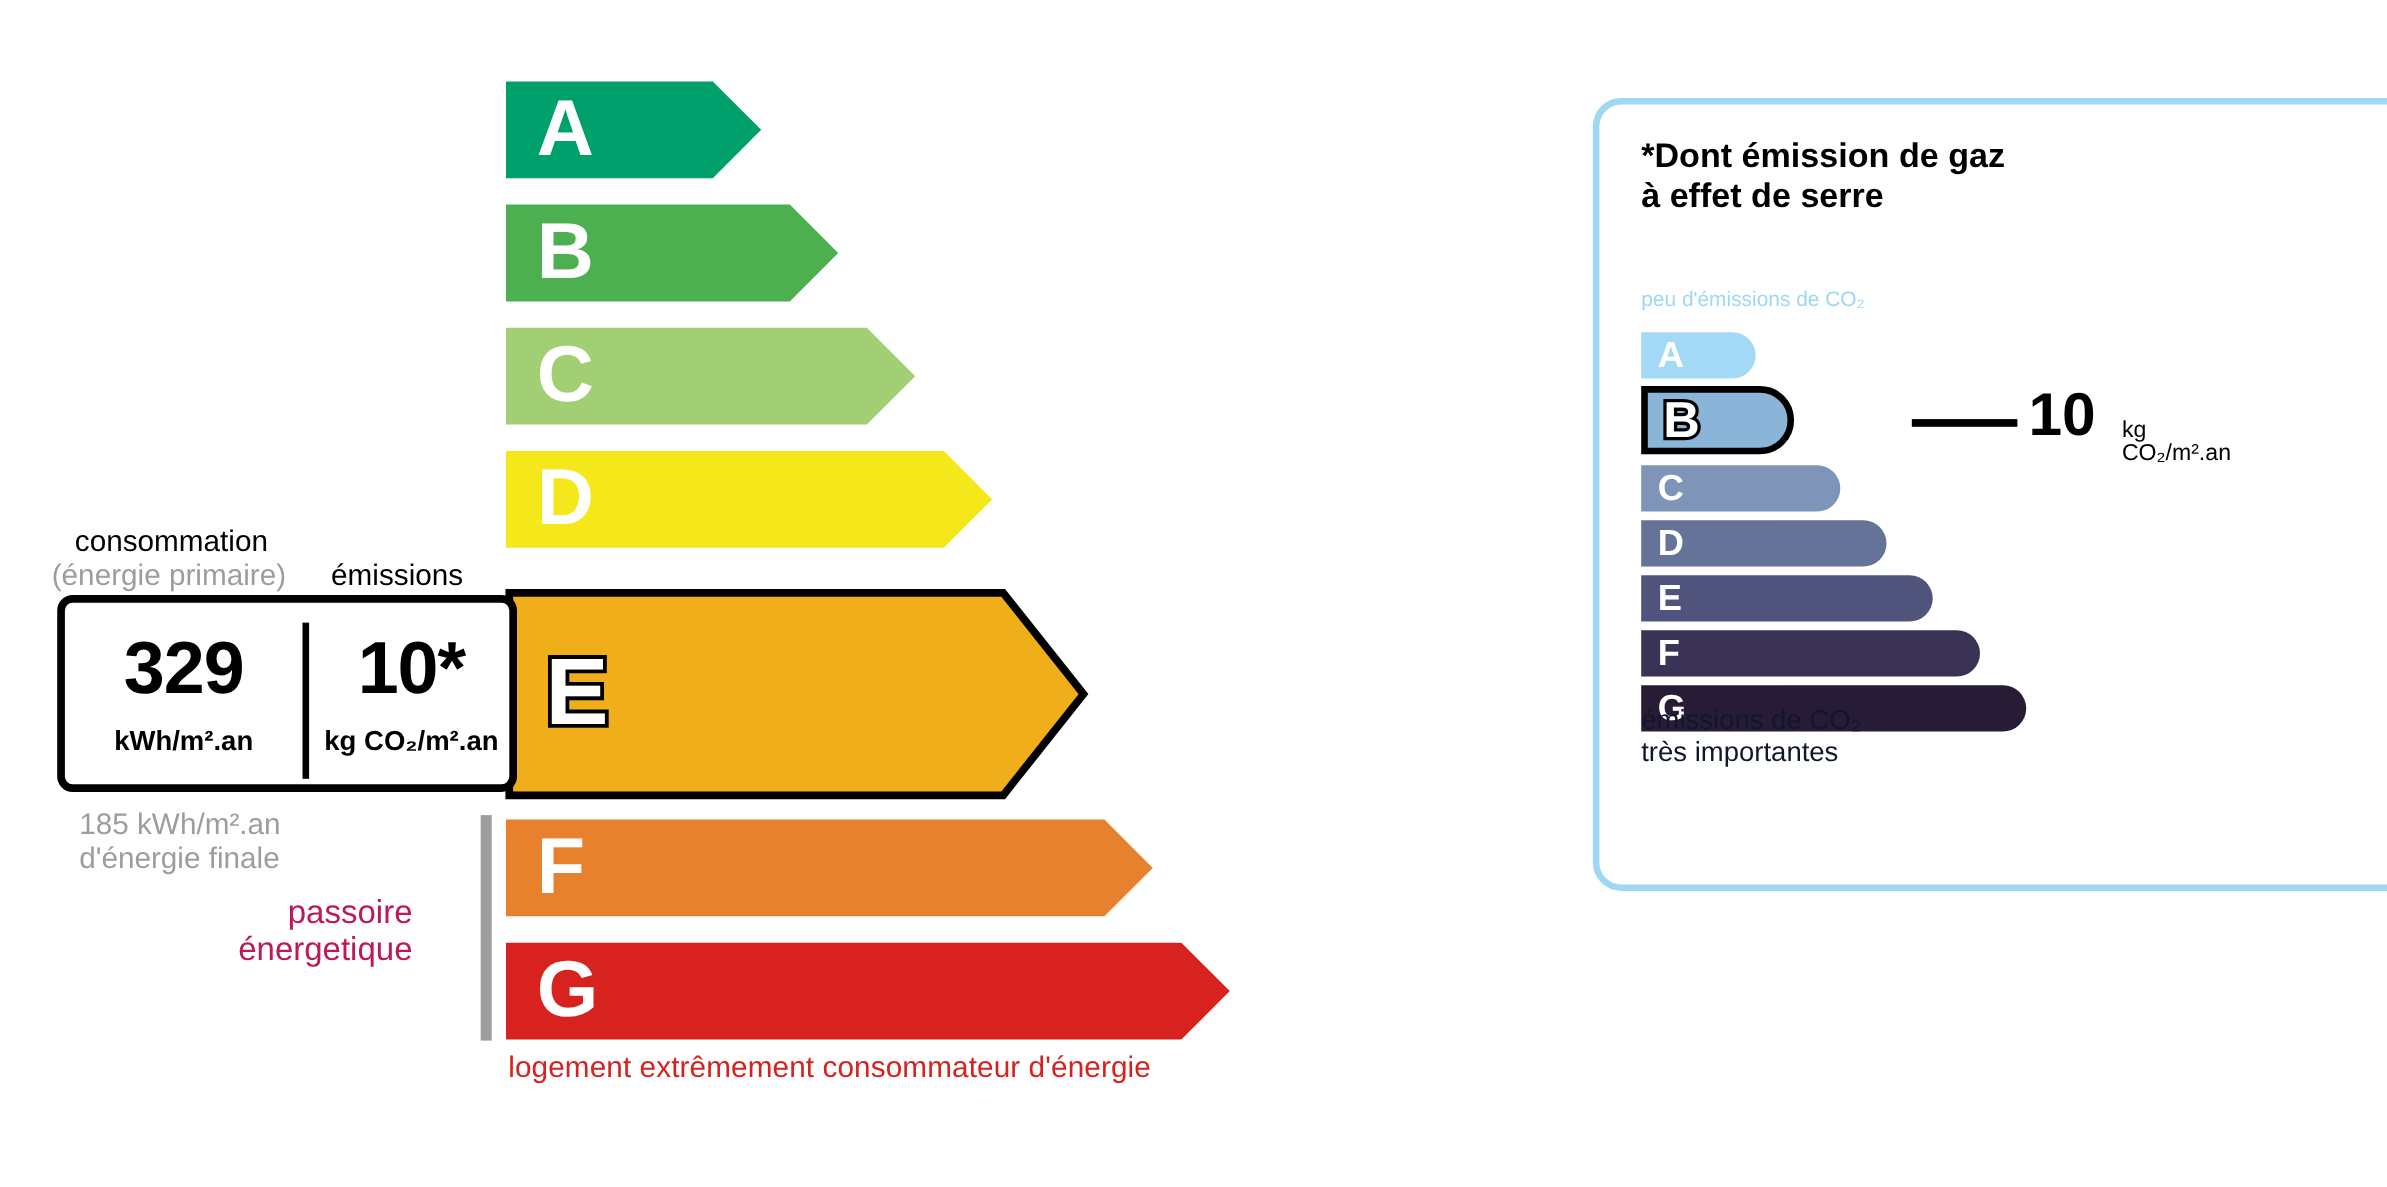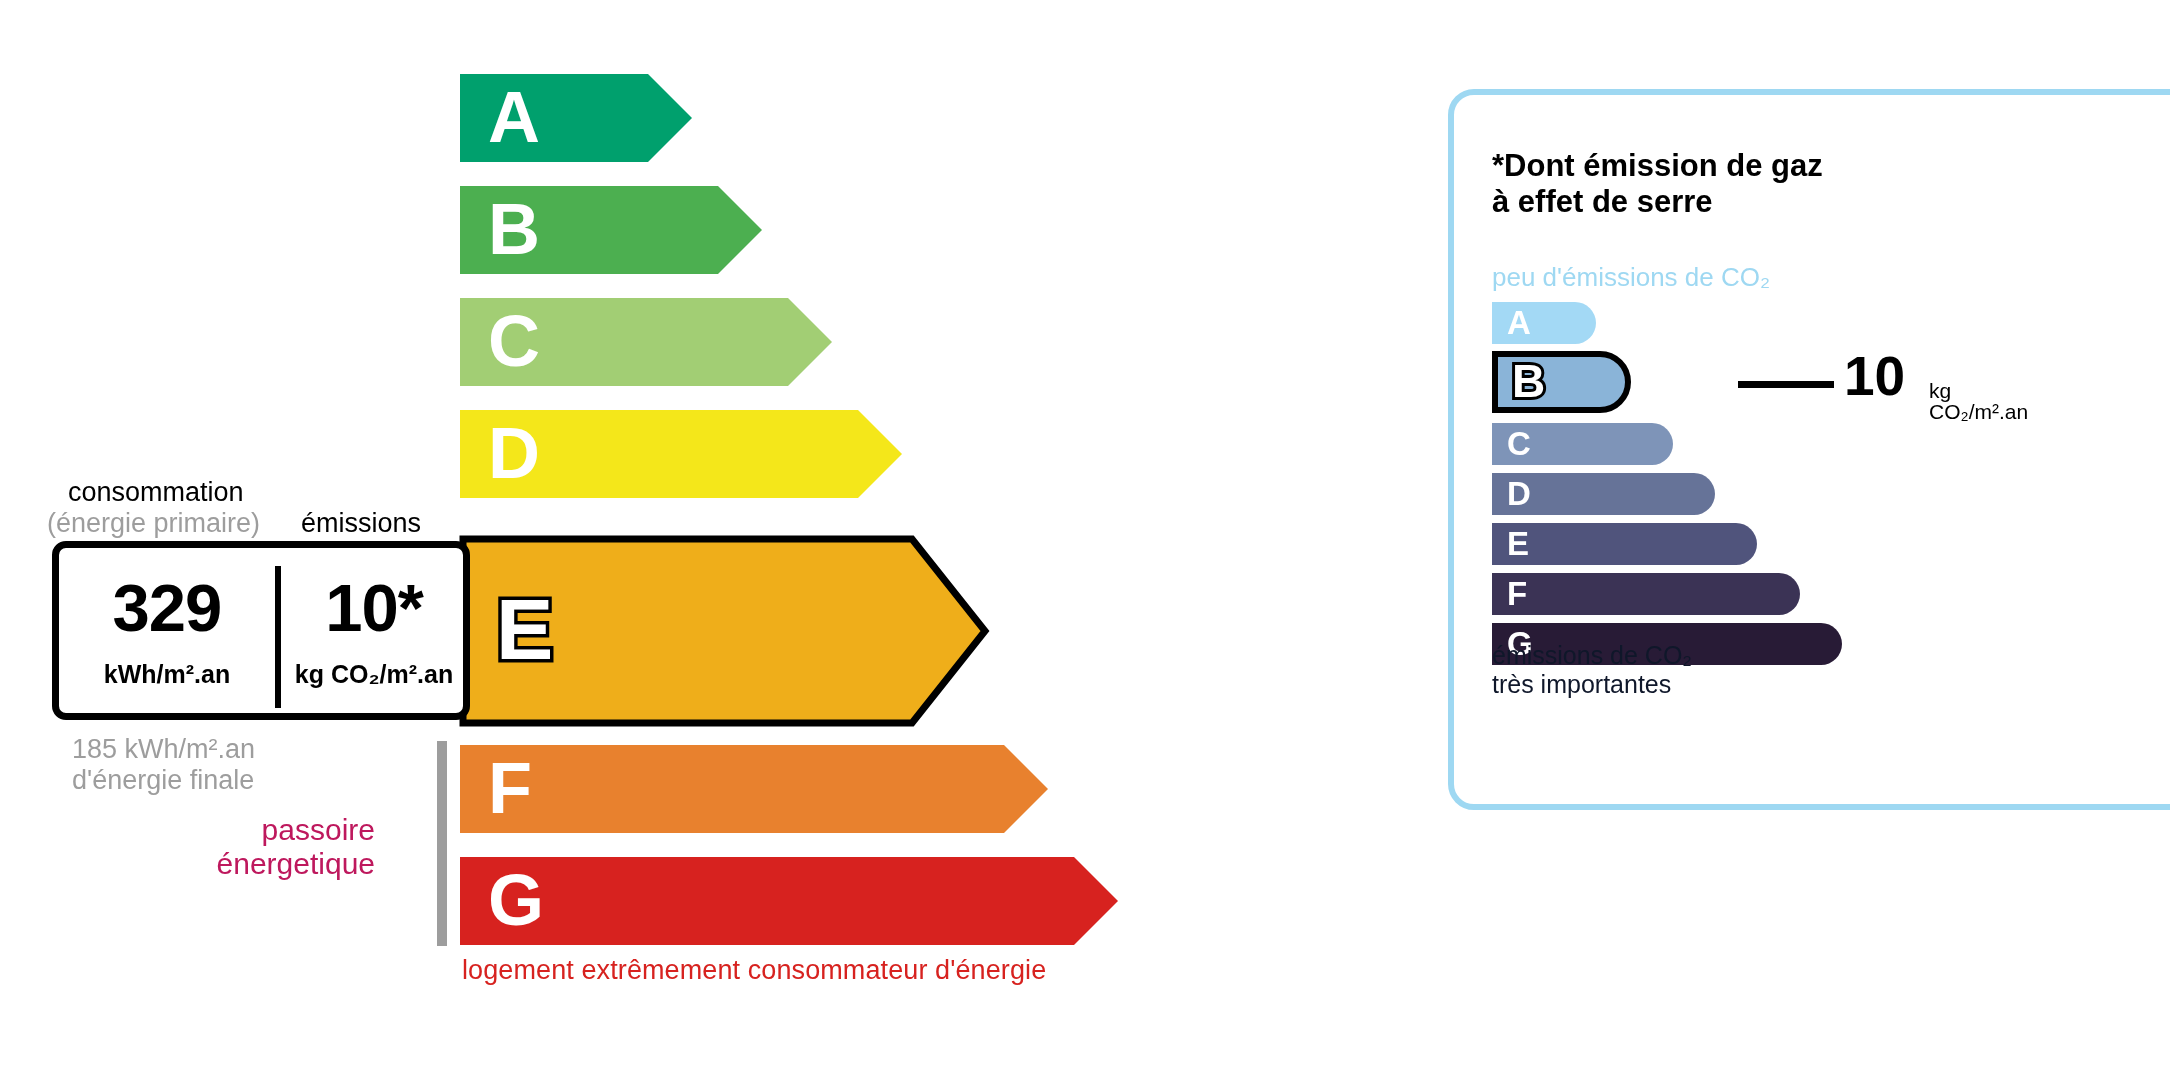--- a/index.html
+++ b/index.html
@@ -41,22 +41,22 @@
   .lbl-emissions{position:absolute;left:301px;top:508px;font-size:27px;color:#000;}
   .lbl-finale{position:absolute;left:72px;top:734px;font-size:27px;color:#9d9d9d;line-height:1.14;}
   .lbl-passoire{position:absolute;left:190px;top:813px;width:185px;text-align:right;
                 font-size:30px;color:#be185d;line-height:1.14;}
   #passoire-bar{position:absolute;left:437px;top:741px;width:10px;height:205px;background:#9d9d9d;}
 
   
   #co2-panel{position:absolute;left:1448px;top:89px;width:1026px;height:721px;
              border:6px solid #9ed8f2;border-radius:26px;background:#fff;box-sizing:border-box;}
   #co2-title{position:absolute;left:38px;top:29px;font-size:31px;font-weight:bold;
-             color:#000;line-height:1.16;margin-top:24px;}
-  #co2-top-caption{position:absolute;left:38px;top:167px;font-size:26px;color:#9ed8f2;
+             color:#000;line-height:1.16;}
+  #co2-top-caption{position:absolute;left:38px;top:167px;font-size:19px;color:#9ed8f2;
                    white-space:nowrap;}
   #co2-bottom-caption{position:absolute;left:38px;top:546px;font-size:25px;color:#0f172a;
                       line-height:1.16;}
 
   .co2-row{position:absolute;left:38px;}
   .co2-bar{position:relative;height:42px;border-radius:0 21px 21px 0;}
   .co2-letter{position:absolute;left:15px;top:50%;transform:translateY(-52%);
               font-size:33px;font-weight:bold;color:#fff;line-height:1;}
   #co2-row-b .co2-bar{height:62px;border-radius:0 31px 31px 0;border:6px solid #000;
                       box-sizing:border-box;}

